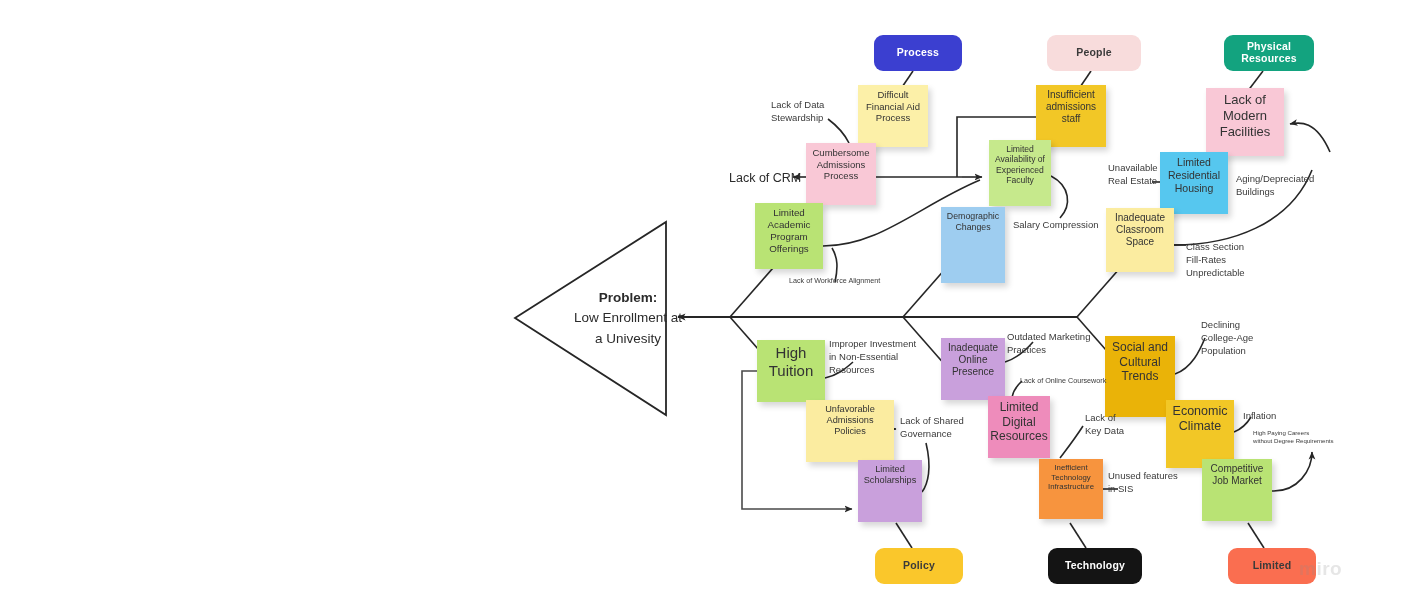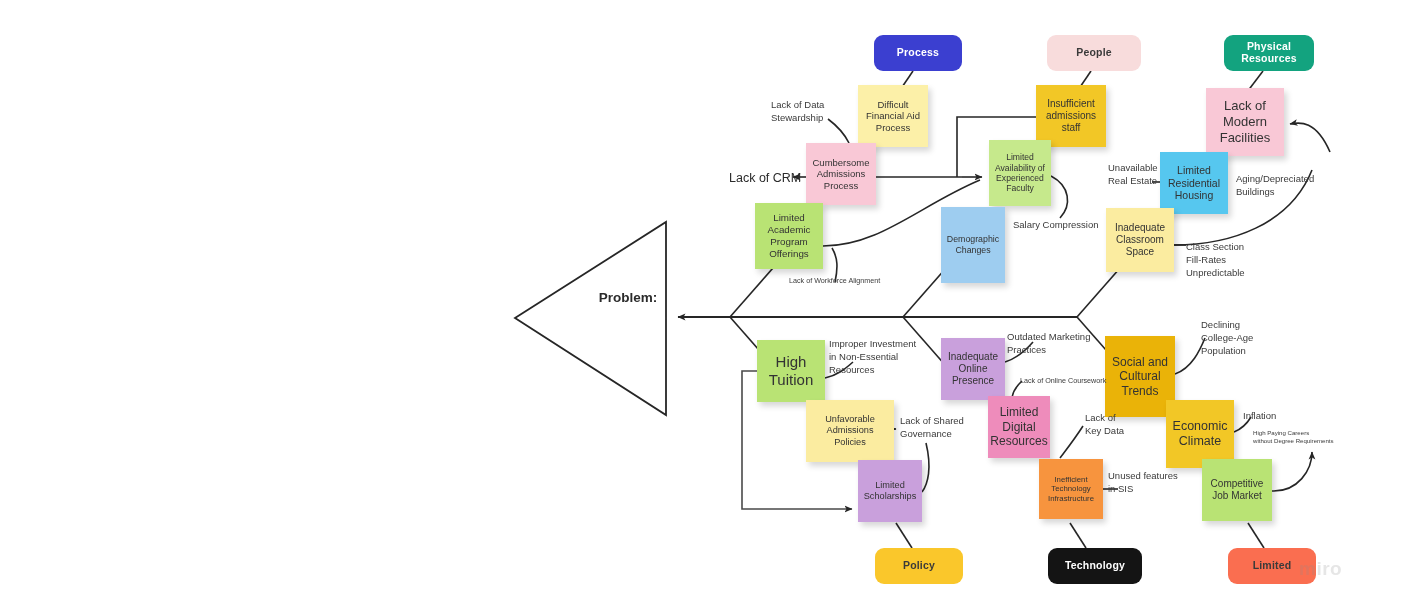--- a/index.html
+++ b/index.html
@@ -13,21 +13,21 @@
 
   
   .pill{
     position:absolute;border-radius:9px;display:flex;align-items:center;justify-content:center;
     font-size:10.5px;font-weight:bold;letter-spacing:.2px;text-align:center;line-height:1.1;
     box-sizing:border-box;padding:2px 6px;
   }
 
   
   .note{
-    position:absolute;box-sizing:border-box;display:flex;align-items:center;justify-content:center;
+    position:absolute;box-sizing:border-box;display:flex;justify-content:center;
     text-align:center;line-height:1.22;padding:4px 1px;
     box-shadow:3px 4px 6px rgba(0,0,0,.16);
   }
   .note span{display:block;width:100%;}
 
   
   .lbl{
     position:absolute;font-size:9.5px;line-height:1.35;color:#3a3a3a;white-space:pre-line;
   }
   .lbl.big{font-size:12.5px;color:#2b2b2b;}
@@ -108,20 +108,22 @@
       <line x1="1103" y1="489" x2="1118" y2="489"></line>
 
       <path d="M1175,374 C1192,368 1200,350 1205,338"></path>
       <path d="M1234,432 C1244,428 1248,422 1251,417"></path>
       <path d="M1272,491 C1298,492 1312,470 1312,452" marker-end="url(#ah)"></path>
     </g>
   </svg>
 
   <div id="problem-text">
     <b>Problem:</b><br>
+    <span style="white-space:pre-line;">Low Enrollment at
+a Univesity</span>
   </div>
 
   <div id="pills">
       <div class="pill" style="left: 874px; top: 35px; width: 88px; height: 36px; background: rgb(59, 63, 208); color: rgb(255, 255, 255);">
         <span>Process</span>
       </div>
       <div class="pill" style="left: 1047px; top: 35px; width: 94px; height: 36px; background: rgb(248, 220, 220); color: rgb(58, 58, 58);">
         <span>People</span>
       </div>
       <div class="pill" style="left: 1224px; top: 35px; width: 90px; height: 36px; background: rgb(19, 163, 127); color: rgb(255, 255, 255);">

